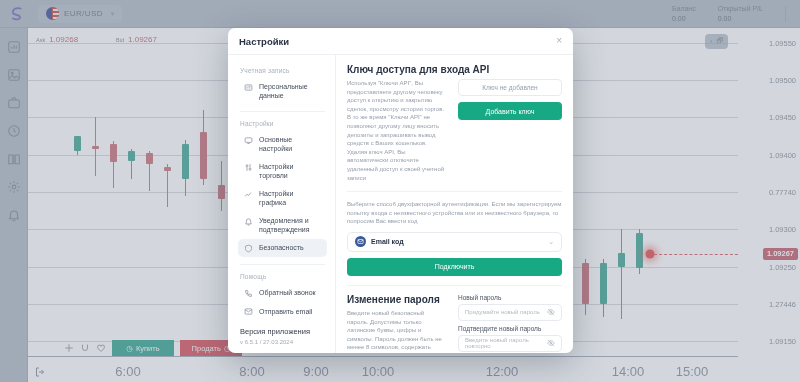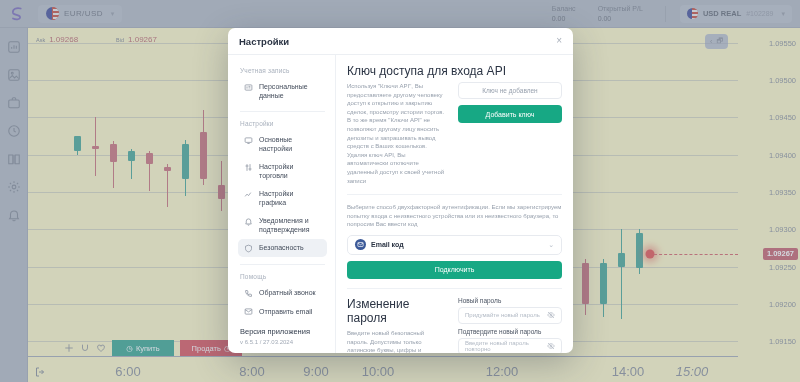--- a/index.html
+++ b/index.html
@@ -7,21 +7,21 @@
     width: 800px; height: 382px;
     font-family: "Liberation Sans", sans-serif;
     overflow: hidden;
     background: #b3bac6;
   }
   #app { position: relative; width: 800px; height: 382px; overflow: hidden; }
 
   
   .terminal {
     position: absolute; inset: 0;
-    background: #fef9c3;
+    background: #ffffff;
   }
   .terminal::after {
     content:""; position:absolute; inset:0;
     background: rgba(150,160,175,0.42);
     pointer-events:none;
   }
 
   
   .topbar {
     position:absolute; top:0; left:0; right:0; height:28px;
@@ -165,21 +165,21 @@
   .s-item .ico { width:9px; height:9px; color:#8a929f; flex:0 0 9px; margin-top:.5px;}
   .s-item .ico svg { width:9px; height:9px; display:block; }
   .s-item .txt { font-size:7px; color:#434c5b; line-height:9px; }
   .s-sep { height:1px; background:#edf0f4; margin:6px 2px; }
   .s-foot { margin-top:auto; padding:6px 2px 2px;}
   .s-foot .t1 { font-size:7.5px; color:#333d4d; margin-bottom:3px;}
   .s-foot .t2 { font-size:6px; color:#a2aab6; }
 
   .m-main { flex:1; padding:9px 11px 9px 11px; overflow:hidden; }
   .sec { margin-bottom:9px; }
-  .sec-title { font-size:12px; font-weight:normal; color:#2b3444; margin-bottom:4px; }
+  .sec-title { font-size:10px; font-weight:bold; color:#2b3444; margin-bottom:4px; }
   .sec-desc { font-size:6px; color:#97a0ad; line-height:8.6px; }
 
   .row2 { display:flex; gap:12px; }
   .col-l { flex:1 1 0; min-width:0; }
   .col-r { width:104px; flex:0 0 104px; }
 
   .chip-empty {
     height:17px; display:flex; align-items:center; justify-content:center;
     border:1px solid #e7eaef; border-radius:4px; font-size:6.5px; color:#98a1ae;
     margin-bottom:6px;
@@ -234,26 +234,20 @@
       <div class="topbar-spacer"></div>
       <div class="acct-stat">
         <span class="lbl">Баланс</span>
         <span class="val">0.00</span>
       </div>
       <div class="acct-stat">
         <span class="lbl">Открытый P/L</span>
         <span class="val">0.00</span>
       </div>
       <div class="vdiv"></div>
-      <div class="acct-pill">
-        <span class="flagdot"></span>
-        <span class="acct-name">USD REAL</span>
-        <span class="acct-num">#102289</span>
-        <span class="chev-sm">▾</span>
-      </div>
     </div>
 
     <div class="rail">
       <span class="rail-icon">
         <svg viewBox="0 0 24 24" fill="none" stroke="currentColor" stroke-width="1.8">
             <rect x="3" y="3" width="18" height="18" rx="3"></rect>
             <path d="M8 15v-3M12 15V9M16 15v-5"></path>
           </svg>
       </span>
       <span class="rail-icon">
@@ -435,35 +429,35 @@
             <div class="body" style="top: 205px; height: 35.0364px;"></div>
           </div>
           <div class="curdot" style="left: 622px; top: 225.873px;"></div>
           <div class="curline" style="left: 626px; right: 0px; top: 225.873px;"></div>
         </div>
       <div class="paxis" id="paxis">
           <div class="ptick" style="top: 14.9091px;">1.09550</div>
           <div class="ptick" style="top: 52.1818px;">1.09500</div>
           <div class="ptick" style="top: 89.4545px;">1.09450</div>
           <div class="ptick" style="top: 126.727px;">1.09400</div>
-          <div class="ptick" style="top: 164px;">1.09350</div>
+          <div class="ptick" style="top: 164px;">0.77740</div>
           <div class="ptick" style="top: 201.273px;">1.09300</div>
           <div class="ptick" style="top: 238.545px;">1.09250</div>
-          <div class="ptick" style="top: 275.818px;">1.09200</div>
+          <div class="ptick" style="top: 275.818px;">1.27446</div>
           <div class="ptick" style="top: 313.091px;">1.09150</div>
           <div class="pcur" style="top: 225.873px;">1.09267</div>
         </div>
       <div class="taxis" id="taxis">
           <div class="ttick" style="left: 100px;">6:00</div>
           <div class="ttick" style="left: 224px; text-align: center;">8:00</div>
           <div class="ttick" style="left: 288px;">9:00</div>
           <div class="ttick" style="left: 350px;">10:00</div>
           <div class="ttick" style="left: 474px;">12:00</div>
           <div class="ttick" style="left: 600px;">14:00</div>
-          <div class="ttick" style="left: 664px; font-style: italic;">15:00</div>
+          <div class="ttick" style="left: 664px;">15:00</div>
         </div>
 
       <div class="tradebar">
         <span class="tb-ico">
           <svg viewBox="0 0 24 24" fill="none" stroke="currentColor" stroke-width="2">
               <path d="M12 3v18M3 12h18"></path>
             </svg>
         </span>
         <span class="tb-ico">
           <svg viewBox="0 0 24 24" fill="none" stroke="currentColor" stroke-width="2">

